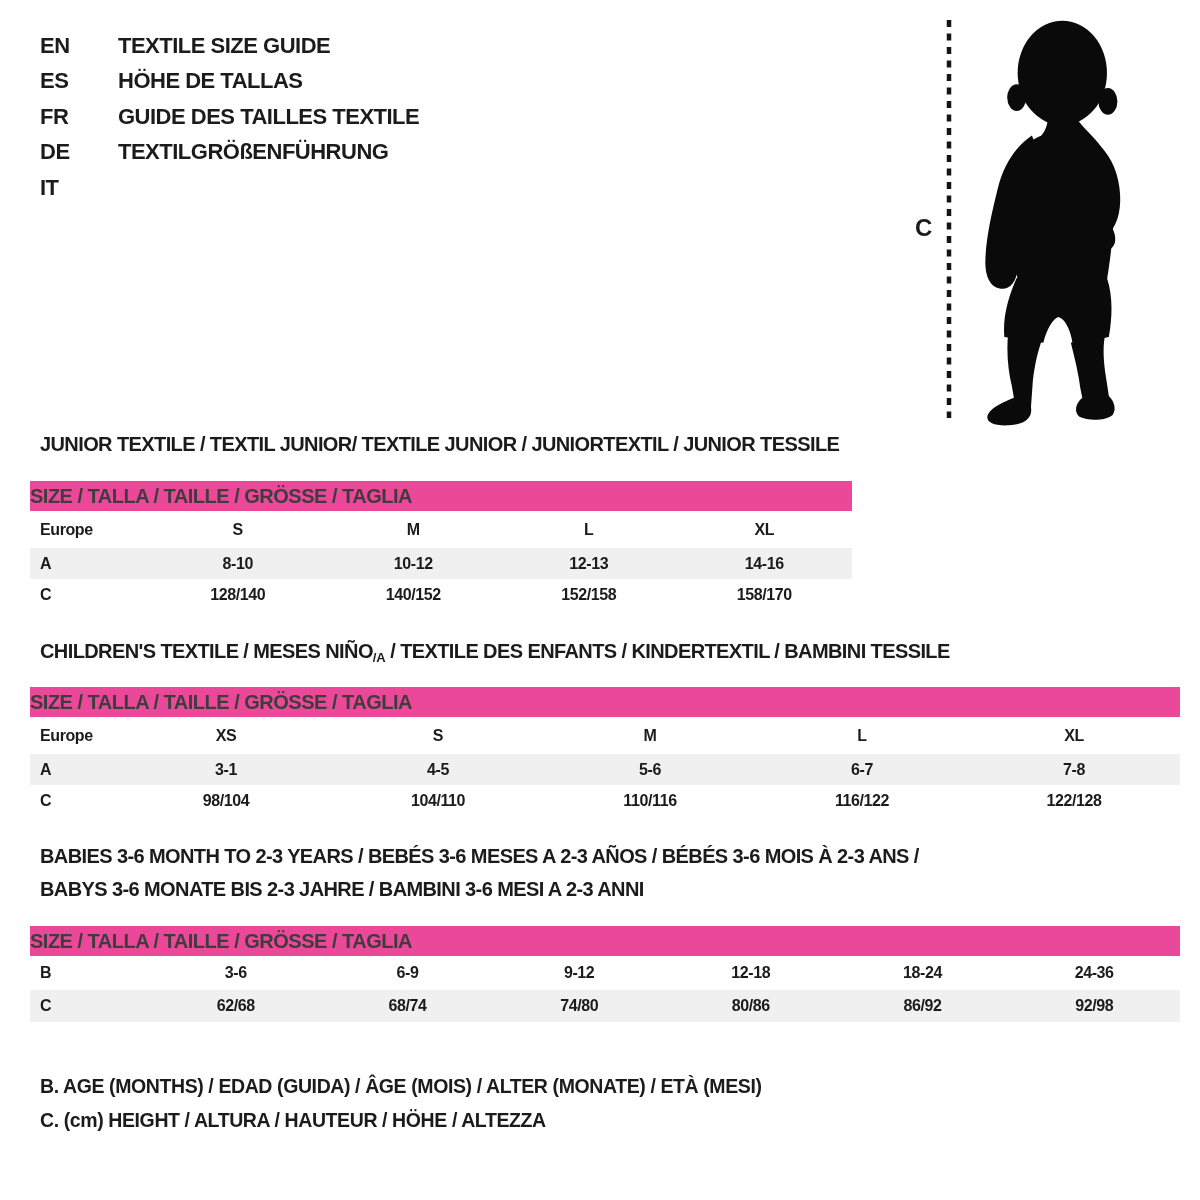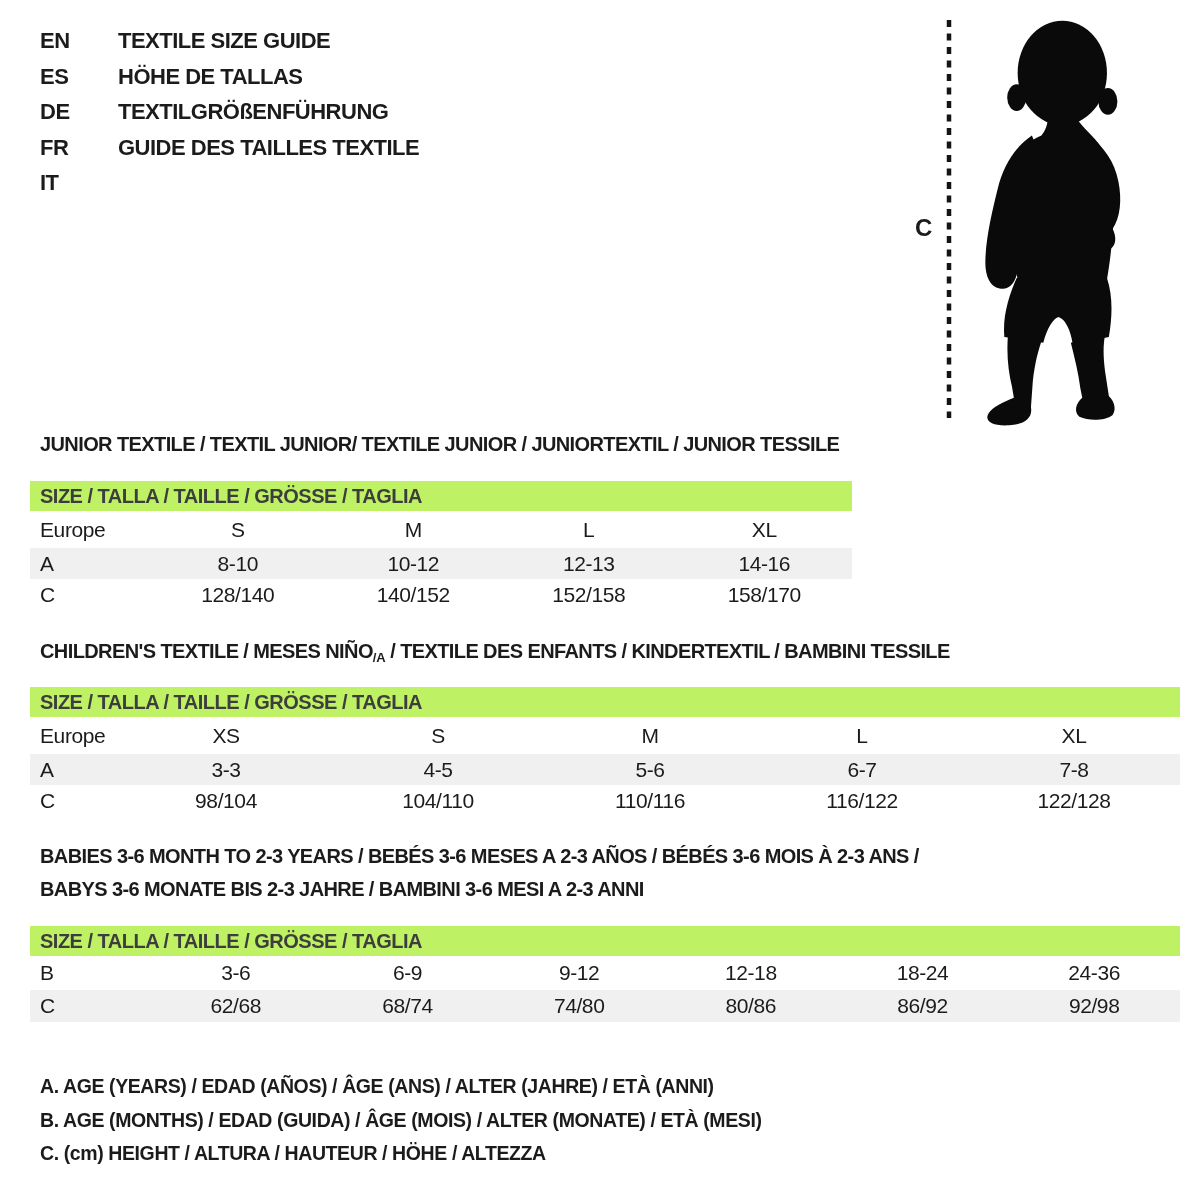--- a/index.html
+++ b/index.html
@@ -2,33 +2,33 @@
 <html><head>
 <meta charset="utf-8">
 <style>
   html,body{margin:0;padding:0;background:#ffffff;}
   .page{
     position:relative;width:1200px;height:1200px;background:#ffffff;
     font-family:"Liberation Sans",sans-serif;color:#1b1b1b;overflow:hidden;
   }
   
   .lang{position:absolute;left:40px;top:28px;}
-  .lang-row{display:flex;height:35.5px;font-weight:700;font-size:22px;letter-spacing:-0.5px;}
+  .lang-row{display:flex;height:35.5px;align-items:center;font-weight:700;font-size:22px;letter-spacing:-0.5px;}
   .lang-code{width:78px;flex:none;}
   
   .fig{position:absolute;left:903px;top:12px;width:258px;height:414px;}
   .fig-label{position:absolute;left:12px;top:202px;font-weight:700;font-size:24px;}
   
   .sec-title{position:absolute;left:40px;font-weight:700;font-size:20px;letter-spacing:-0.6px;white-space:nowrap;}
   .sec-title .line{line-height:33px;}
   .subsc{font-size:13px;vertical-align:-4px;letter-spacing:-0.3px;}
   
   .tbl{position:absolute;left:30px;}
-  .tbl-head{height:30px;background:#bef264;color:#3d3d3d;font-weight:700;font-size:20px;line-height:30px;padding-left:10px;letter-spacing:-0.5px;}
-  .tr{display:grid;align-items:center;font-weight:400;font-size:21px;letter-spacing:-0.4px;}
+  .tbl-head{height:30px;background:#ec4899;color:#3d3d3d;font-weight:700;font-size:20px;line-height:30px;letter-spacing:-0.5px;}
+  .tr{display:grid;align-items:center;font-weight:700;font-size:16px;letter-spacing:-0.4px;}
   .tr>div{text-align:center;}
   .tr>div:first-child{text-align:left;padding-left:10px;}
   .tr.alt{background:#f0f0f0;}
   .w-junior{width:822px;}
   .w-wide{width:1150px;}
   .cols-junior{grid-template-columns:120px repeat(4,1fr);}
   .cols-children{grid-template-columns:90px repeat(5,1fr);}
   .cols-babies{grid-template-columns:120px repeat(6,1fr);}
   .rh-label{height:37px;}
   .rh-data{height:31px;}
@@ -46,26 +46,26 @@
   <div class="lang">
     <div class="lang-row">
       <span class="lang-code">EN</span>
       <span>TEXTILE SIZE GUIDE</span>
     </div>
     <div class="lang-row">
       <span class="lang-code">ES</span>
       <span>HÖHE DE TALLAS</span>
     </div>
     <div class="lang-row">
+      <span class="lang-code">FR</span>
+      <span>GUIDE DES TAILLES TEXTILE</span>
+    </div>
+    <div class="lang-row">
       <span class="lang-code">DE</span>
       <span>TEXTILGRÖßENFÜHRUNG</span>
-    </div>
-    <div class="lang-row">
-      <span class="lang-code">FR</span>
-      <span>GUIDE DES TAILLES TEXTILE</span>
     </div>
     <div class="lang-row">
       <span class="lang-code">IT</span>
     </div>
   </div>
 
   <div class="fig">
     <span class="fig-label">C</span>
     <svg width="258" height="414" viewBox="0 0 258 414" aria-hidden="true">
       <line x1="46" y1="8" x2="46" y2="406" stroke="#141414" stroke-width="4.5" stroke-dasharray="7 6.5"></line>
@@ -124,21 +124,21 @@
     <div class="tr cols-children rh-label">
       <div>Europe</div>
       <div>XS</div>
       <div>S</div>
       <div>M</div>
       <div>L</div>
       <div>XL</div>
     </div>
     <div class="tr cols-children rh-data alt">
       <div>A</div>
-      <div>3-3</div>
+      <div>3-1</div>
       <div>4-5</div>
       <div>5-6</div>
       <div>6-7</div>
       <div>7-8</div>
     </div>
     <div class="tr cols-children rh-data2">
       <div>C</div>
       <div>98/104</div>
       <div>104/110</div>
       <div>110/116</div>
@@ -167,18 +167,17 @@
       <div>62/68</div>
       <div>68/74</div>
       <div>74/80</div>
       <div>80/86</div>
       <div>86/92</div>
       <div>92/98</div>
     </div>
   </div>
 
   <div class="legend">
-    <div class="line">A. AGE (YEARS) / EDAD (AÑOS) / ÂGE (ANS) / ALTER (JAHRE) / ETÀ (ANNI)</div>
     <div class="line">B. AGE (MONTHS) / EDAD (GUIDA) / ÂGE (MOIS) / ALTER (MONATE) / ETÀ (MESI)</div>
     <div class="line">C. (cm) HEIGHT / ALTURA / HAUTEUR / HÖHE / ALTEZZA</div>
   </div>
 
 </div>
 
 </body></html>

